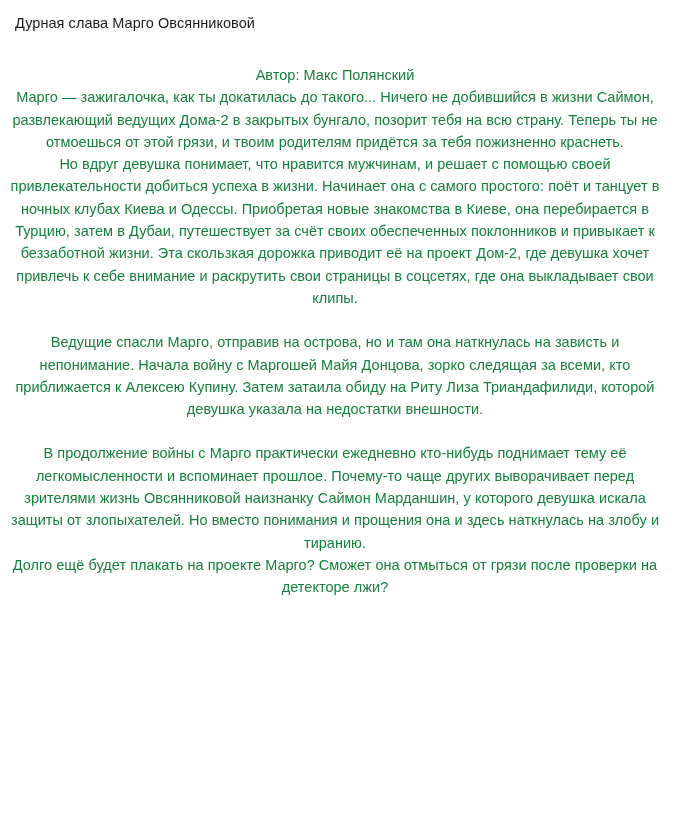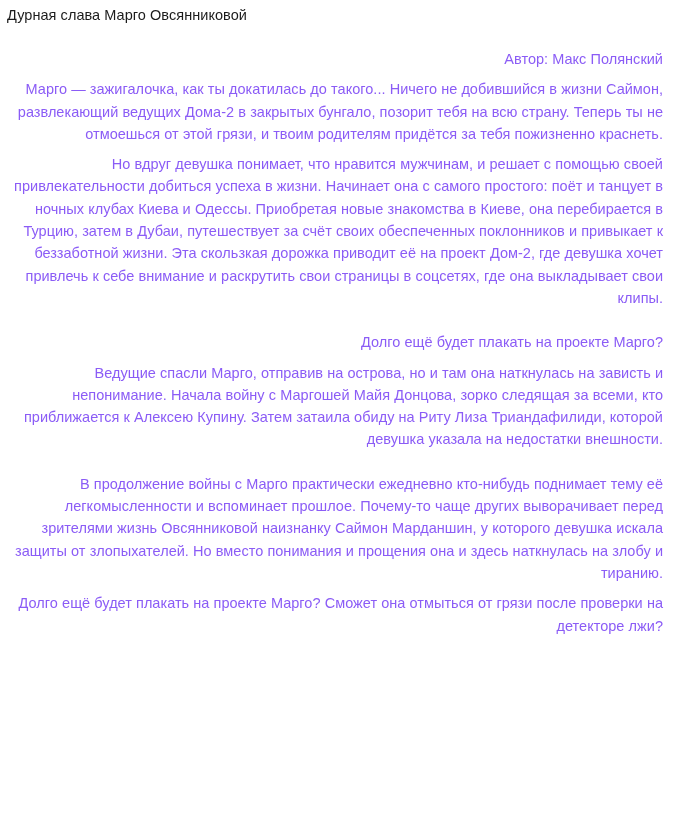--- a/index.html
+++ b/index.html
@@ -18,39 +18,39 @@
   #article {
     box-sizing: border-box;
     width: 689px;
     padding: 4px 26px 0 7px;
   }
   .doc-title {
     font-size: 14.5px;
     line-height: 22px;
     font-weight: 400;
     color: #1c1c1c;
-    margin: 0;
+    margin: 8px;
     padding: 0;
     letter-spacing: 0.05px;
   }
   .spacer-line {
     height: 22px;
   }
   .para {
     font-size: 14.5px;
     line-height: 22.3px;
     margin: 0;
     padding: 0;
-    color: #8b5cf6;
+    color: #15803d;
     letter-spacing: 0.02px;
     word-spacing: 0.1px;
-    text-align: right;
+    text-align: center;
   }
   .para + .para {
-    margin-top: 8px;
+    margin-top: 0;
   }
   .block-gap {
     height: 22px;
   }
 </style>
 </head>
 <body>
 
 <div id="article">
 
@@ -60,21 +60,20 @@
 
   <div class="para">Автор: Макс Полянский</div>
 
   <div class="para">Марго — зажигалочка, как ты докатилась до такого... Ничего не добившийся в жизни Саймон, развлекающий ведущих Дома-2 в закрытых бунгало, позорит тебя на всю страну. Теперь ты не отмоешься от этой грязи, и твоим родителям придётся за тебя пожизненно краснеть.</div>
 
 
   <div class="para">Но вдруг девушка понимает, что нравится мужчинам, и решает с помощью своей привлекательности добиться успеха в жизни. Начинает она с самого простого: поёт и танцует в ночных клубах Киева и Одессы. Приобретая новые знакомства в Киеве, она перебирается в Турцию, затем в Дубаи, путешествует за счёт своих обеспеченных поклонников и привыкает к беззаботной жизни. Эта скользкая дорожка приводит её на проект Дом-2, где девушка хочет привлечь к себе внимание и раскрутить свои страницы в соцсетях, где она выкладывает свои клипы.</div>
 
   <div class="block-gap"></div>
 
-  <div class="para">Долго ещё будет плакать на проекте Марго?</div>
 
 
   <div class="para">Ведущие спасли Марго, отправив на острова, но и там она наткнулась на зависть и непонимание. Начала войну с Маргошей Майя Донцова, зорко следящая за всеми, кто приближается к Алексею Купину. Затем затаила обиду на Риту Лиза Триандафилиди, которой девушка указала на недостатки внешности.</div>
 
   <div class="block-gap"></div>
 
   <div class="para">В продолжение войны с Марго практически ежедневно кто-нибудь поднимает тему её легкомысленности и вспоминает прошлое. Почему-то чаще других выворачивает перед зрителями жизнь Овсянниковой наизнанку Саймон Марданшин, у которого девушка искала защиты от злопыхателей. Но вместо понимания и прощения она и здесь наткнулась на злобу и тиранию.</div>
 
   <div class="para">Долго ещё будет плакать на проекте Марго? Сможет она отмыться от грязи после проверки на детекторе лжи?</div>
 

